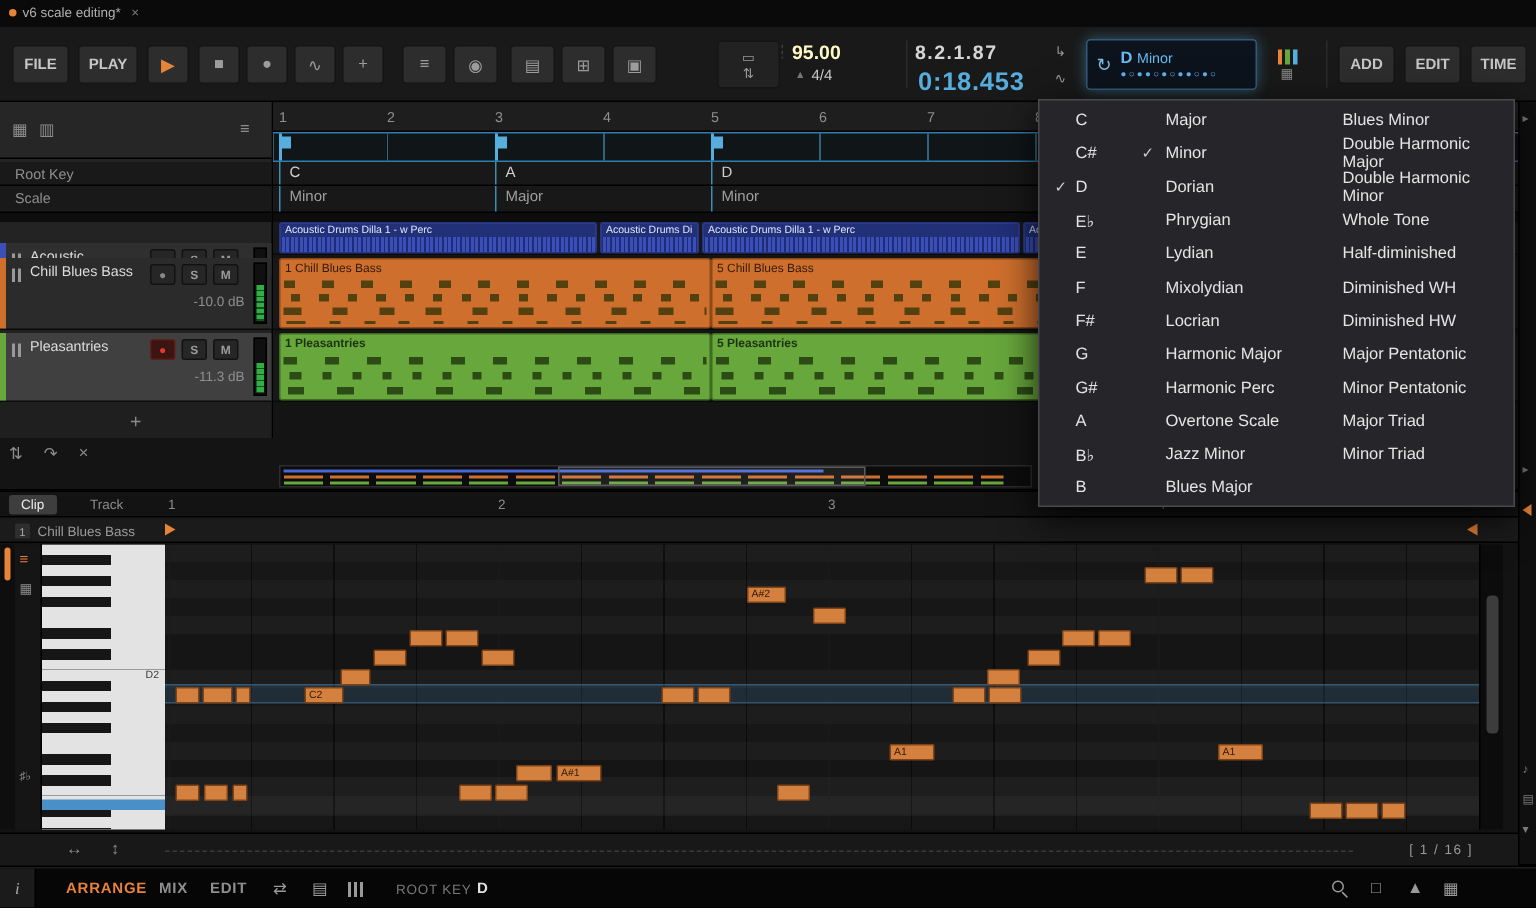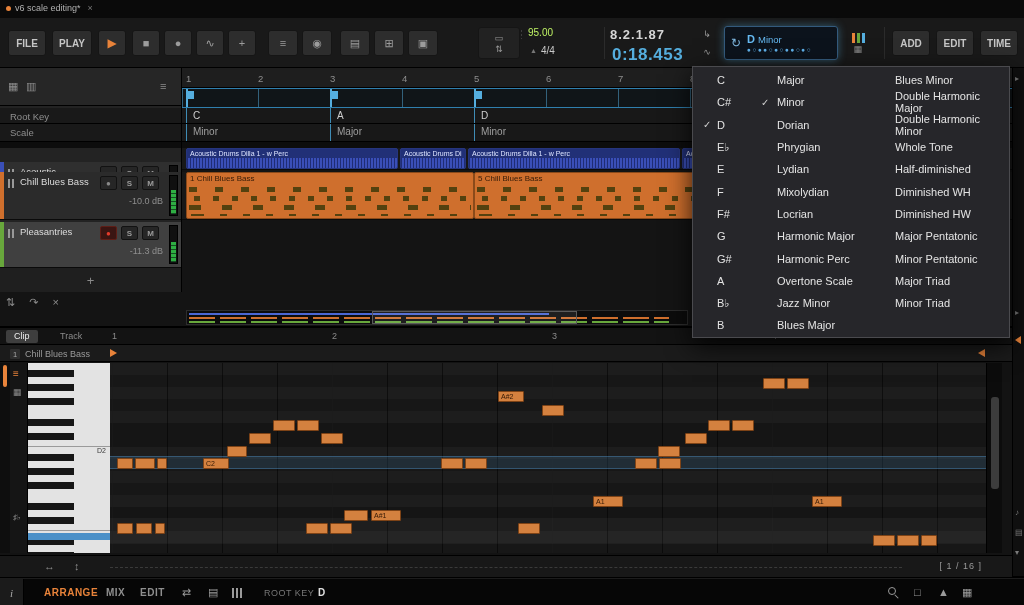--- a/index.html
+++ b/index.html
@@ -17,21 +17,21 @@
   .toolbar{position:absolute;left:0;top:18px;width:100%;height:50px;background:#191919;border-bottom:1px solid #000}
   .tb{position:absolute;top:12px;height:26px;display:flex;align-items:center;justify-content:center;
       background:#2d2d2d;border:1px solid #151515;border-radius:3px;color:#c6c6c6;font-size:10px;font-weight:700}
   .tb.icon{font-weight:400;color:#9c9c9c;font-size:11px}
   .tb.playing{color:#E8833A;font-size:12px}
   .grip{position:absolute;left:500px;top:11px;width:22px;height:10px;
       background:radial-gradient(circle,#3d3d3d 1px,transparent 1.3px);background-size:4px 4px}
   .dbox{position:absolute;left:478px;top:9px;width:42px;height:32px;background:#222;border:1px solid #151515;
       border-radius:3px;display:flex;flex-direction:column;align-items:center;justify-content:center;gap:1px;
       font-size:9px;color:#999}
-  .tempo-val{position:absolute;left:528px;top:9px;font-size:10px;font-weight:400;color:#bef264}
+  .tempo-val{position:absolute;left:528px;top:9px;font-size:13px;font-weight:700;color:#fef9c3}
   .tempo-sig{position:absolute;left:530px;top:27px;font-size:10px;color:#c9c9c9;display:flex;gap:4px;align-items:center}
   .tempo-sig .tick{color:#777;font-size:7px}
   .pos-val{position:absolute;left:610px;top:9px;font-size:13px;font-weight:700;color:#d5d5d5;letter-spacing:1px}
   .pos-clock{position:absolute;left:612px;top:27px;font-size:17px;font-weight:700;color:#55AEDE;letter-spacing:.5px}
   .vsep{position:absolute;top:9px;height:32px;width:1px;background:#2b2b2b}
   .qbox{position:absolute;left:694px;top:9px;width:26px;height:32px;display:flex;flex-direction:column;
       align-items:center;justify-content:space-between;padding:2px 0;color:#999;font-size:9px}
   .scalew{position:absolute;left:724px;top:8px;width:114px;height:34px;background:#0c131c;border:1px solid #335a7d;
       border-radius:3px;box-shadow:0 0 9px rgba(85,174,222,.45);display:flex;align-items:center;padding:0 6px;gap:6px}
   .scalew .cyc{color:#7fb8e0;font-size:12px}
@@ -318,20 +318,29 @@
     <div class="lane basslane">
 
     <div class="clip bass" style="left: 186px; width: 288px;">
           <span class="clabel">1 Chill Blues Bass</span>
         </div>
         <div class="clip bass" style="left: 474px; width: 288px;">
           <span class="clabel">5 Chill Blues Bass</span>
         </div>
       </div>
 
+    <div class="lane keyslane">
+
+    <div class="clip keys" style="left: 186px; width: 288px;">
+          <span class="clabel">1 Pleasantries</span>
+        </div>
+        <div class="clip keys" style="left: 474px; width: 288px;">
+          <span class="clabel">5 Pleasantries</span>
+        </div>
+      </div>
 
     <div class="tpanel">
       <div class="tp-head">
         <span class="hic" style="left:8px">▦</span>
         <span class="hic" style="left:26px">▥</span>
         <span class="hic" style="left:160px">≡</span>
       </div>
       <div class="tp-row-label" style="top:40px;height:16px">Root Key</div>
       <div class="tp-row-label" style="top:56px;height:18px">Scale</div>
       <div class="tgap"></div>

